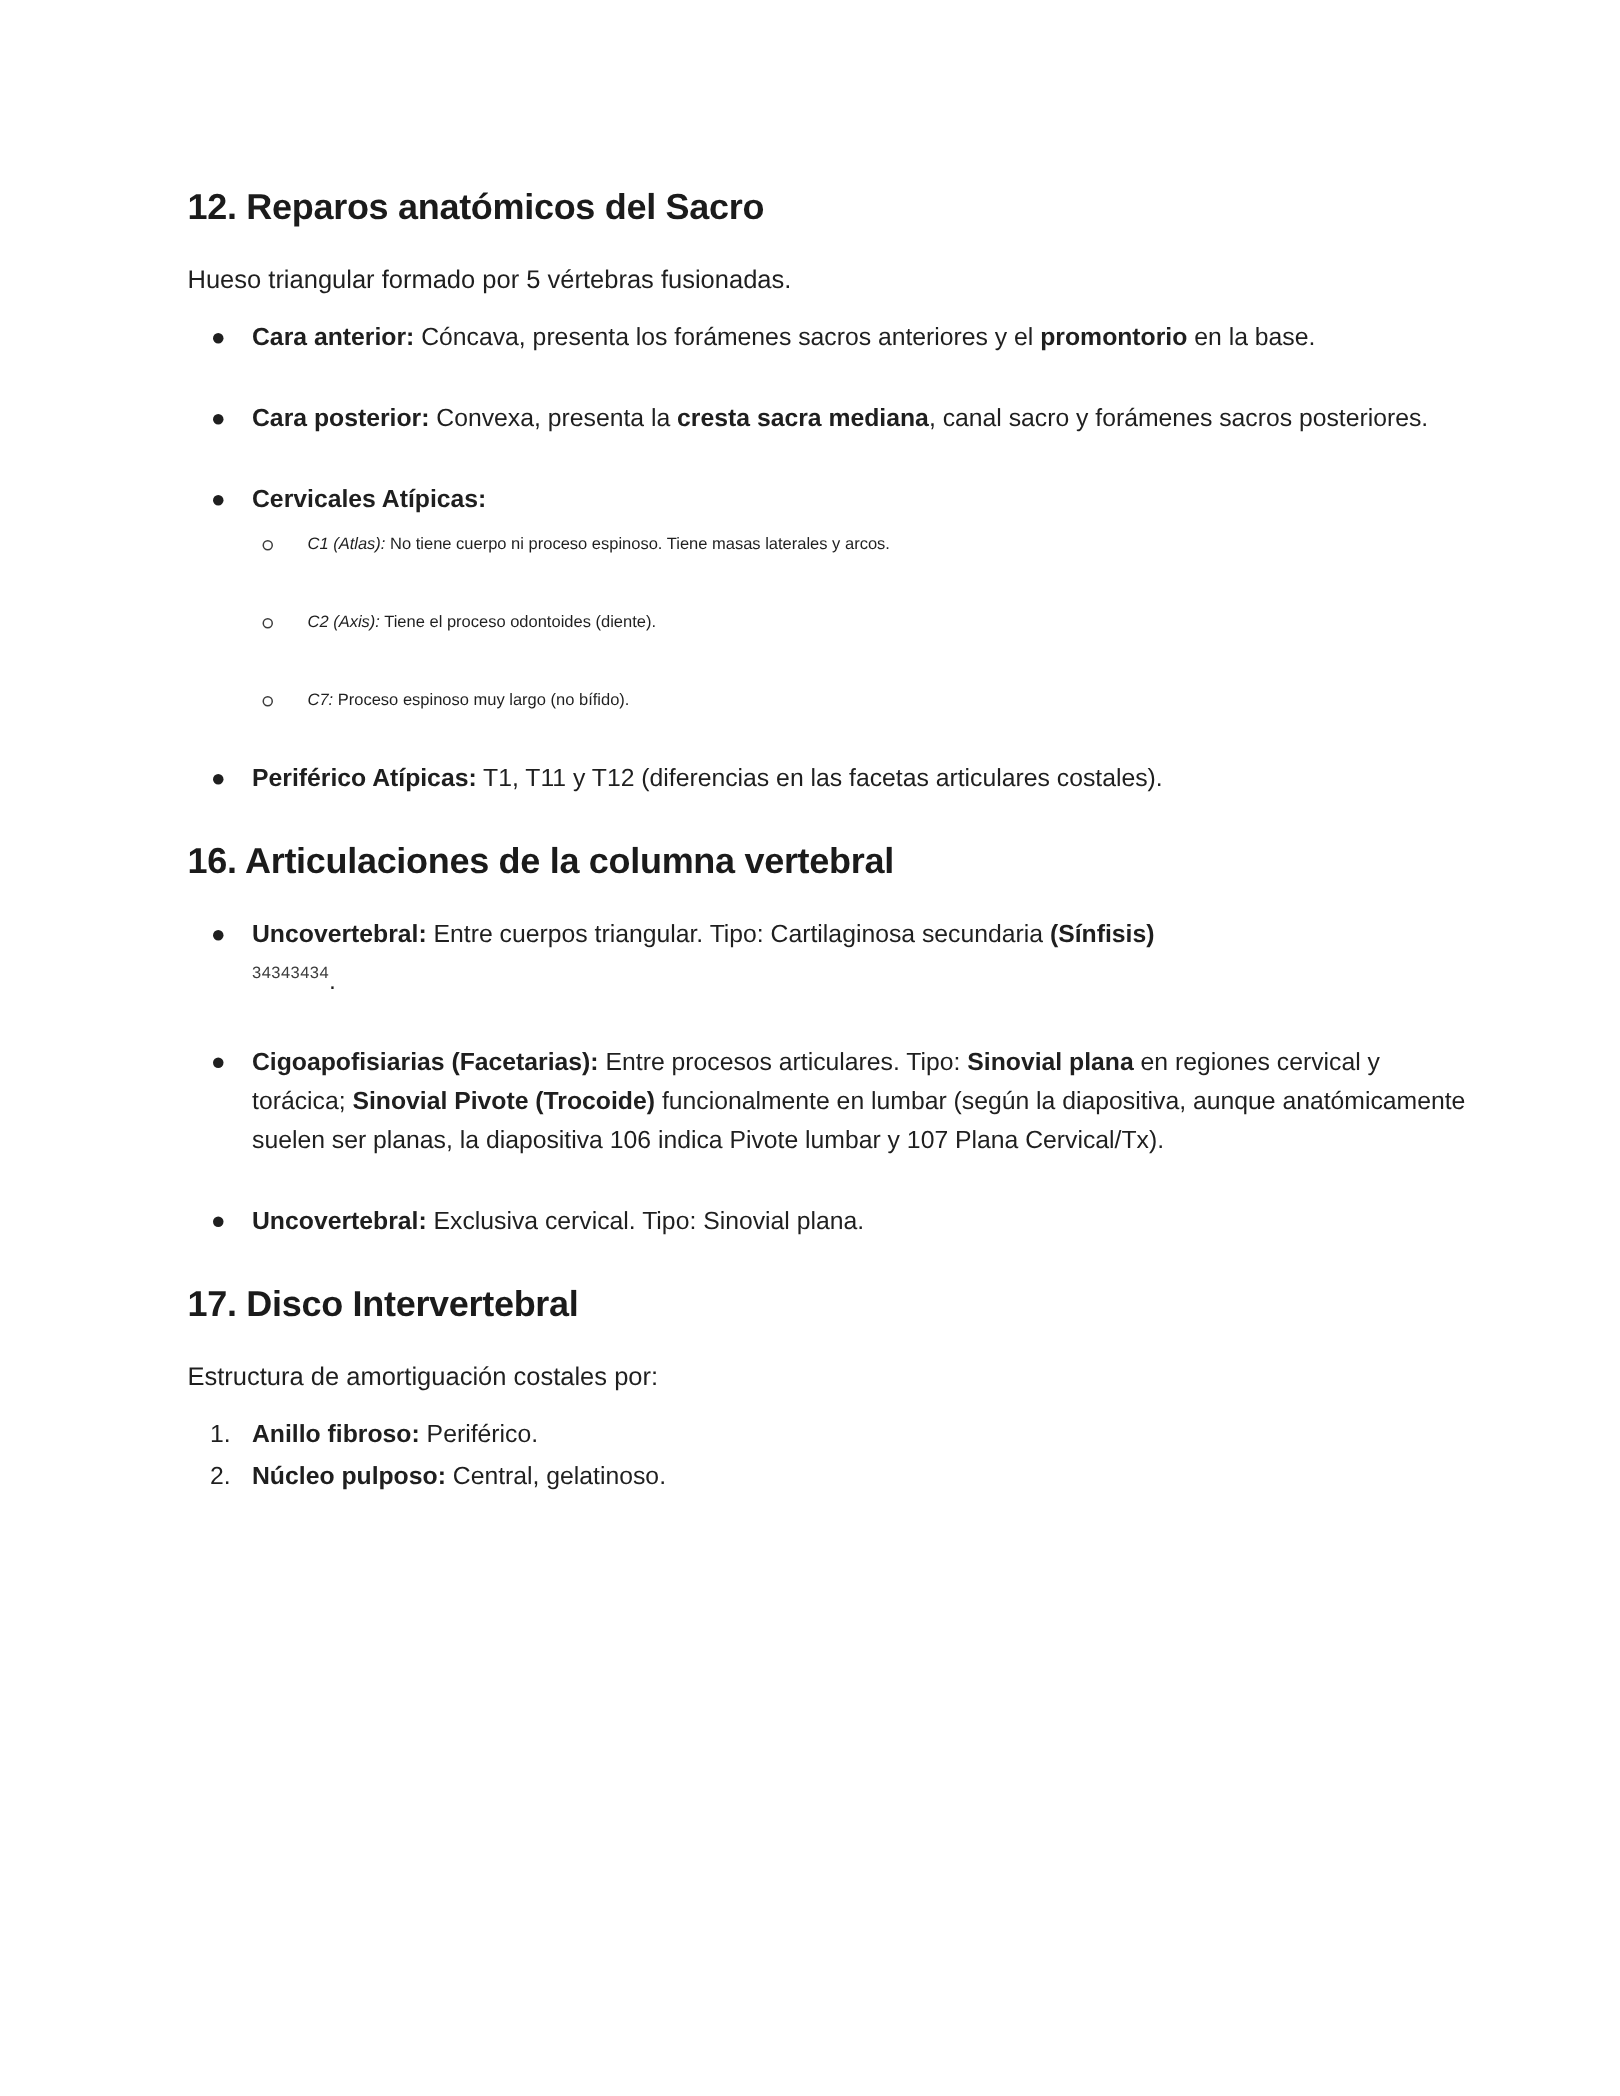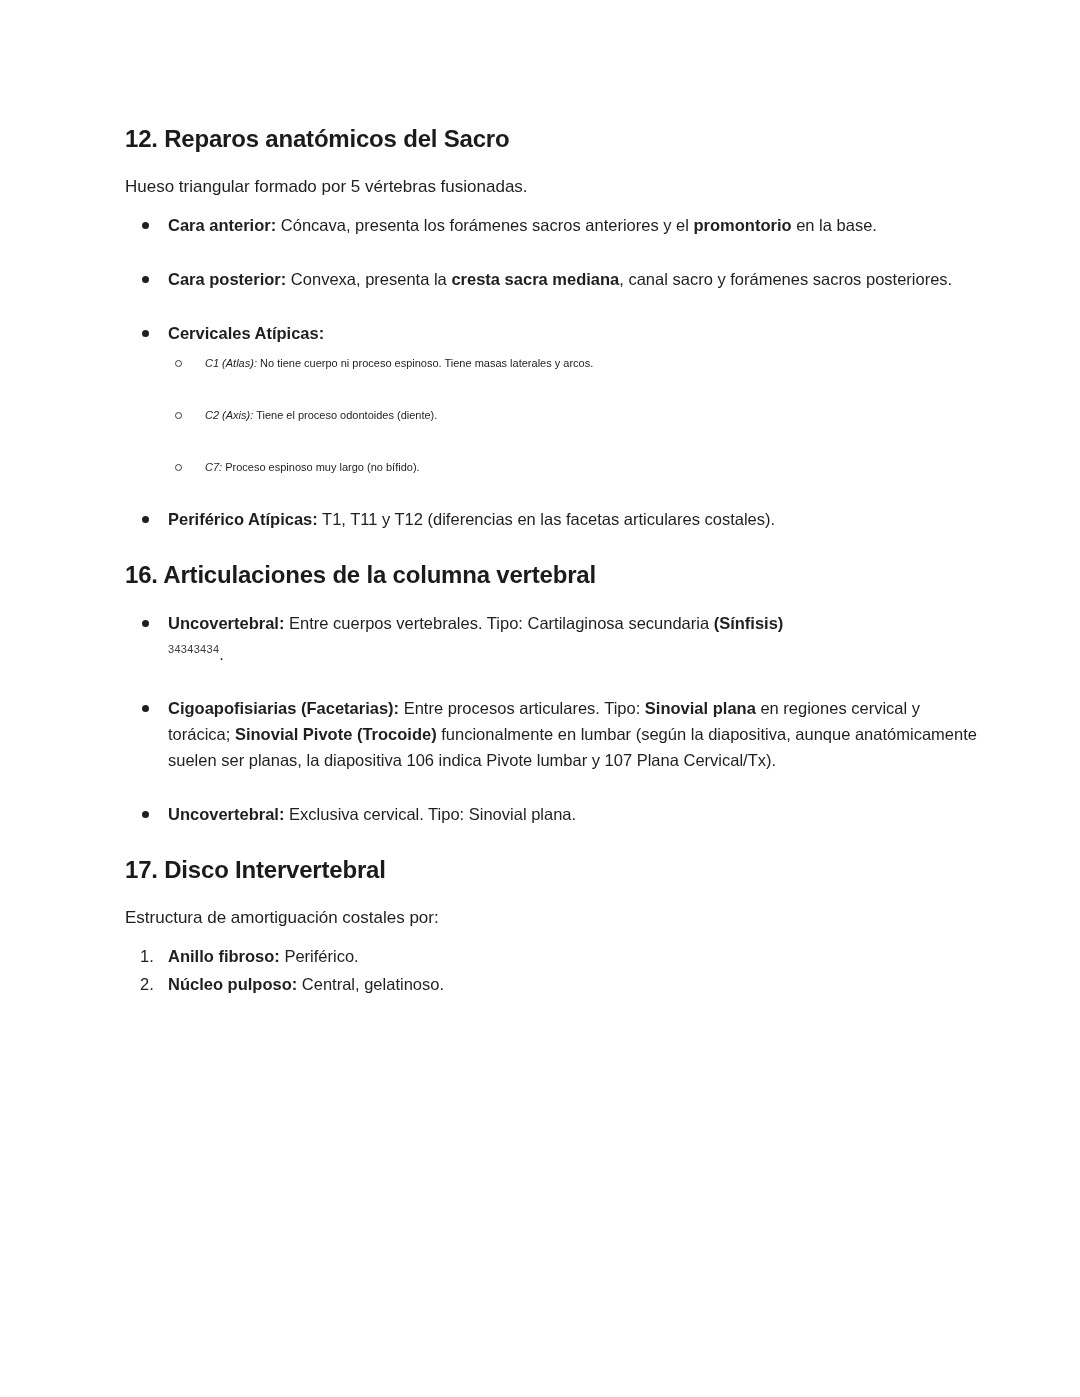--- a/index.html
+++ b/index.html
@@ -98,21 +98,21 @@
     <li class="bullet">
       <span class="dot-marker"></span>
       <span class="b">Periférico Atípicas:</span><span> T1, T11 y T12 (diferencias en las facetas articulares costales).</span>
     </li>
   </ul>
 
   <h2 class="heading">16. Articulaciones de la columna vertebral</h2>
   <ul class="blist">
     <li class="bullet">
       <span class="dot-marker"></span>
-      <span class="b">Uncovertebral:</span><span> Entre cuerpos vertebrales. Tipo: Cartilaginosa secundaria </span><span class="b">(Sínfisis)</span><br>
+      <span class="b">Uncovertebral:</span><span> Entre cuerpos triangular. Tipo: Cartilaginosa secundaria </span><span class="b">(Sínfisis)</span><br>
       <span class="sup">34343434</span><span>.</span>
     </li>
     <li class="bullet">
       <span class="dot-marker"></span>
       <span class="b">Cigoapofisiarias (Facetarias):</span><span> Entre procesos articulares. Tipo: </span><span class="b">Sinovial plana</span><span> en regiones cervical y torácica; </span><span class="b">Sinovial Pivote (Trocoide)</span><span> funcionalmente en lumbar (según la diapositiva, aunque anatómicamente suelen ser planas, la diapositiva 106 indica Pivote lumbar y 107 Plana Cervical/Tx).</span>
     </li>
     <li class="bullet">
       <span class="dot-marker"></span>
       <span class="b">Uncovertebral:</span><span> Exclusiva cervical. Tipo: Sinovial plana.</span>
     </li>

